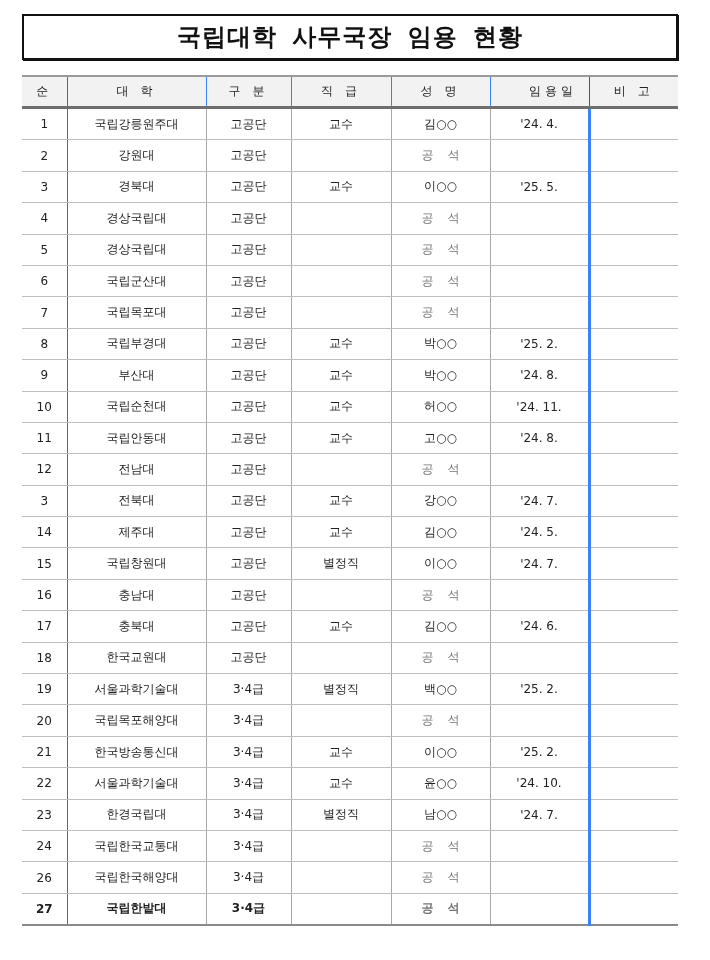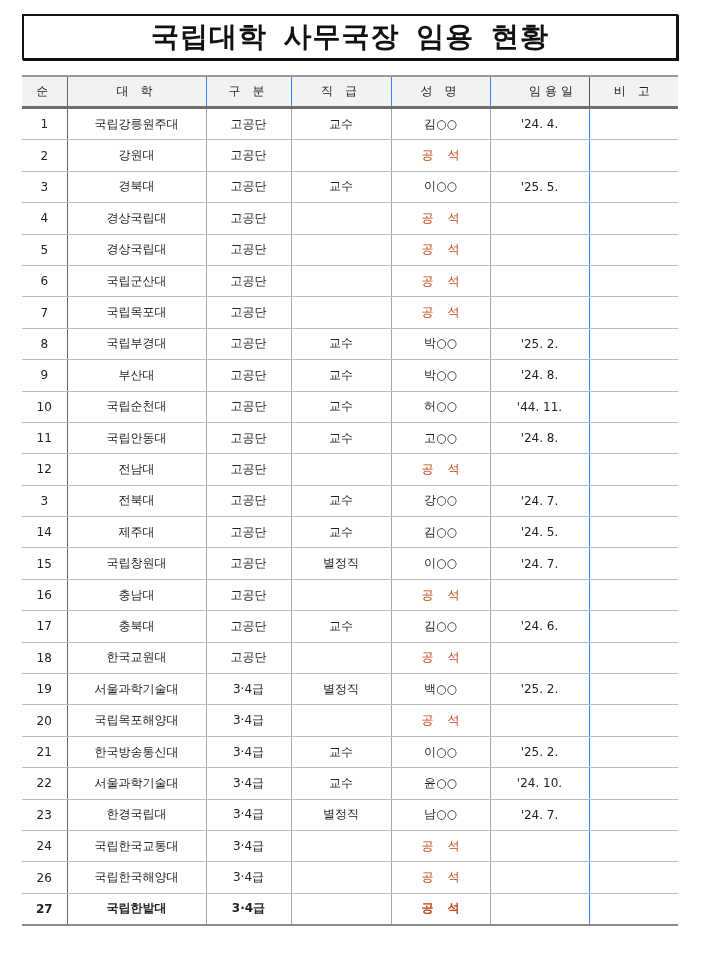--- a/index.html
+++ b/index.html
@@ -8,21 +8,21 @@
     font-family: "DejaVu Sans", "Liberation Sans", sans-serif;
     color: #222;
   }
   .title-box {
     position: absolute; left: 22px; top: 14px; width: 652px; height: 42px;
     border: 2px solid #111;
     box-shadow: 1px 1px 0 #111;
     display: flex; align-items: center; justify-content: center;
   }
   .title-box span {
-    font-size: 28px; font-weight: bold; letter-spacing: 1px; color: #111;
+    font-size: 24px; font-weight: bold; letter-spacing: 1px; color: #111;
     word-spacing: 6px;
   }
   table {
     position: absolute; left: 22px; top: 75px; width: 656px;
     border-collapse: collapse; table-layout: fixed;
     font-size: 12px;
   }
   thead th {
     height: 27px; background: #f2f2f2; font-weight: normal;
     border-top: 2px solid #9a9a9a;
@@ -33,23 +33,23 @@
   thead th:first-child { border-left: none; }
   tbody td {
     height: 30.4px; text-align: center;
     border-bottom: 1px solid #bdbdbd;
     border-left: 1px solid #a8a8a8;
     padding: 0; color: #222;
   }
   tbody td:first-child { border-left: none; }
   tbody tr:last-child td { border-bottom: 2px solid #8a8a8a; font-weight: bold; }
   td.col-no, th.col-no { border-right: 1px solid #666; }
-  td.col-date { border-right: 1px solid #3b82f6; }
+  td.col-date { border-right: 3px solid #3b82f6; }
   th.col-date { border-right: 1px solid #555; padding-left: 28px; }
-  .vacant { color: #c2410c; letter-spacing: 14px; padding-left: 14px; }
+  .vacant { color: #737373; letter-spacing: 14px; padding-left: 14px; }
 </style>
 </head>
 <body>
 
 <div class="title-box">
   <span>국립대학 사무국장 임용 현황</span>
 </div>
 
 <table>
   <colgroup>
@@ -153,21 +153,21 @@
         <td>박○○</td>
         <td class="col-date">'24. 8.</td>
         <td></td>
       </tr>
       <tr>
         <td class="col-no">10</td>
         <td>국립순천대</td>
         <td>고공단</td>
         <td>교수</td>
         <td>허○○</td>
-        <td class="col-date">'44. 11.</td>
+        <td class="col-date">'24. 11.</td>
         <td></td>
       </tr>
       <tr>
         <td class="col-no">11</td>
         <td>국립안동대</td>
         <td>고공단</td>
         <td>교수</td>
         <td>고○○</td>
         <td class="col-date">'24. 8.</td>
         <td></td>

